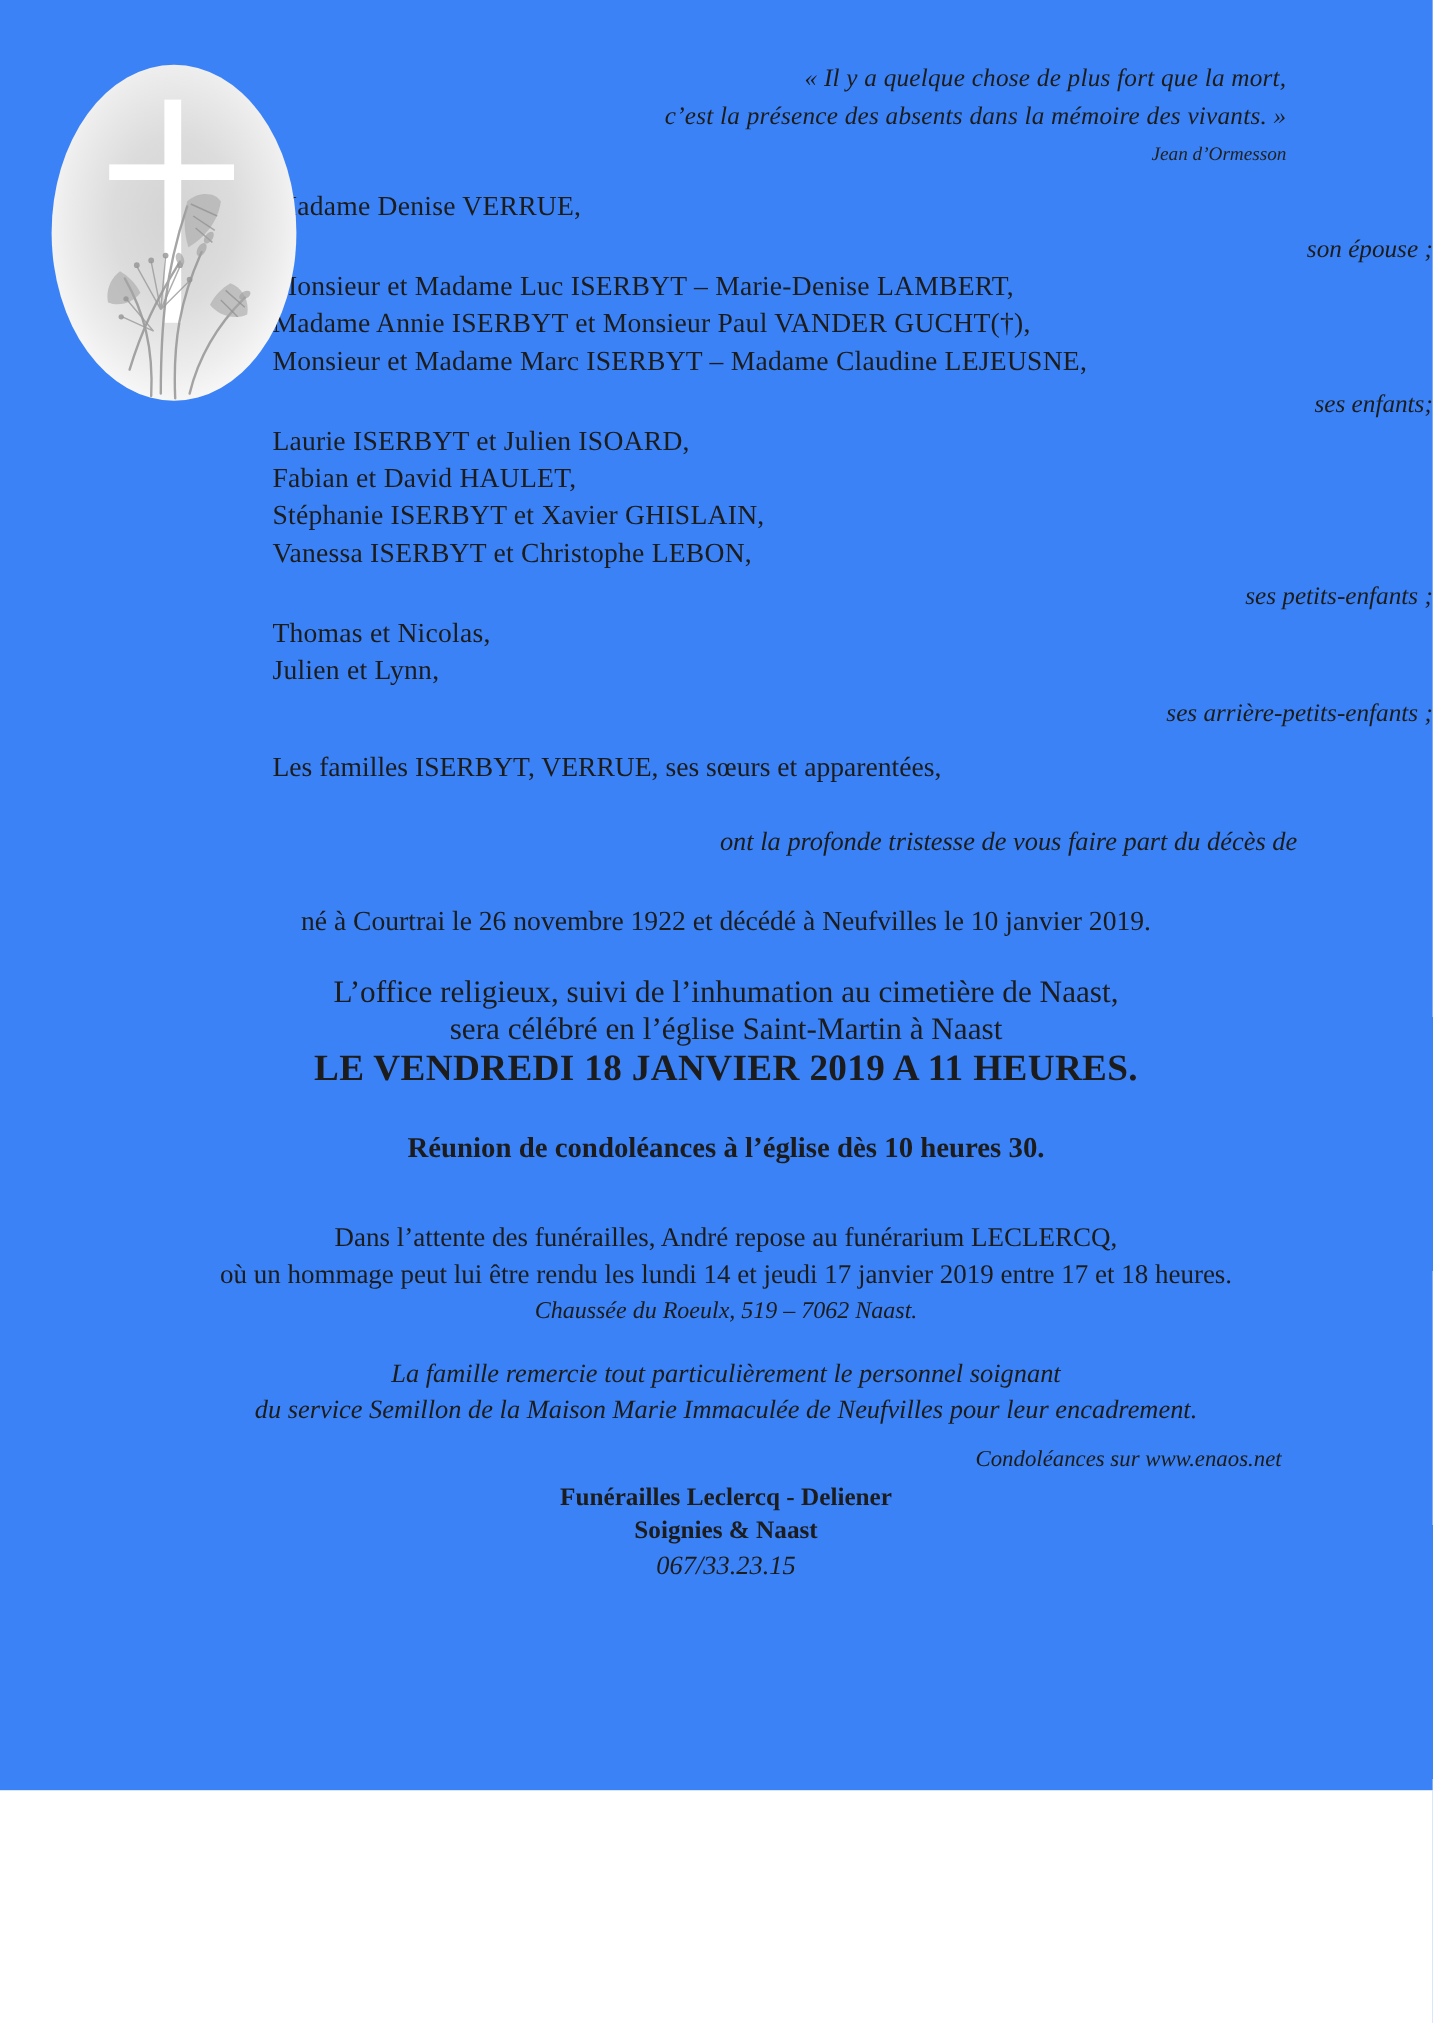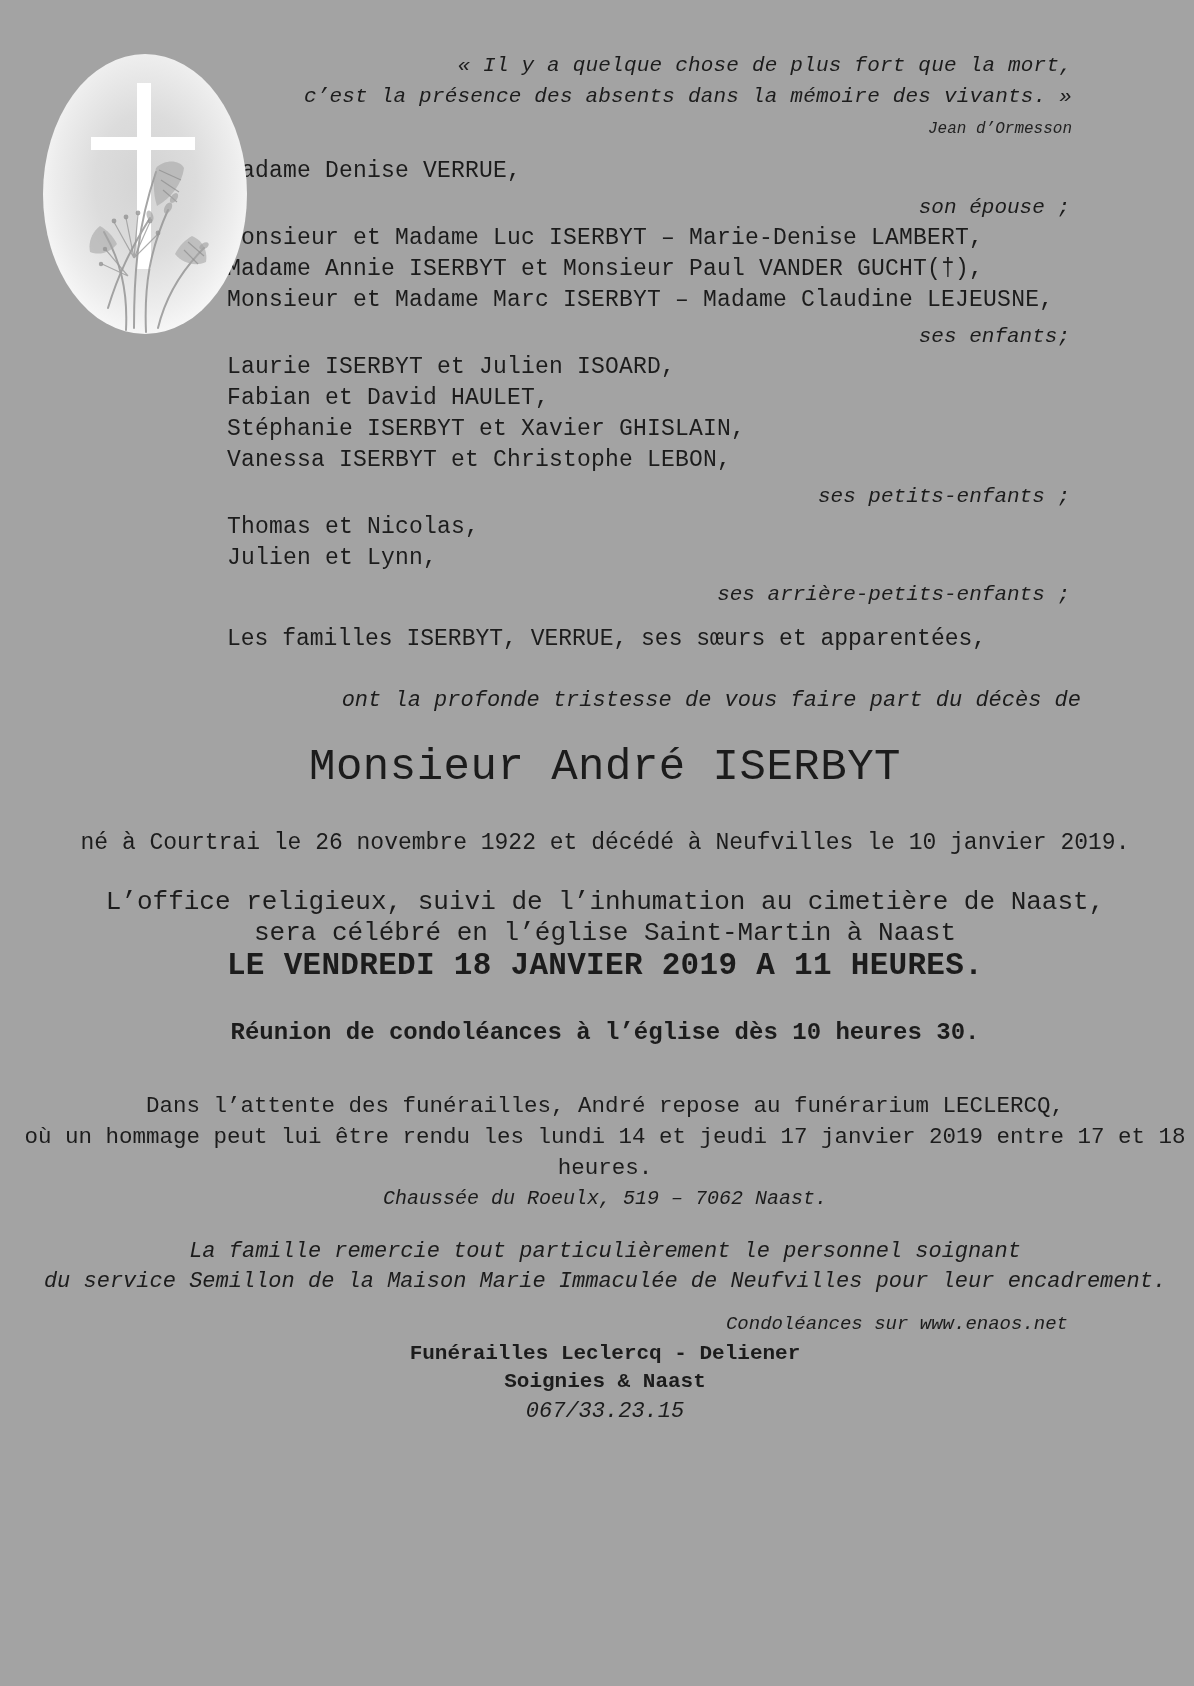--- a/index.html
+++ b/index.html
@@ -1,34 +1,34 @@
 <!DOCTYPE html>
 <html lang="fr"><head>
 <meta charset="utf-8">
 <style>
   html,body{margin:0;padding:0;background:#fff;}
   .page{
     position:relative;
-    width:1194px;height:1686px;
+    width:1194px;height:1492px;
     margin:0 auto;
-    background:#a3a3a3;
+    background:#3b82f6;
     color:#1c1c1c;
-    font-family:Liberation Mono, monospace;
+    font-family:Liberation Serif, serif;
     overflow:hidden;
   }
   
   .artwork{position:absolute;left:38px;top:50px;width:214px;height:294px;}
   
   .quote-block{padding-top:50px;padding-right:122px;text-align:right;}
   .quote-line{font-style:italic;font-size:21px;line-height:31px;letter-spacing:0.2px;}
   .quote-attribution{font-style:italic;font-size:16px;line-height:22px;margin-top:6px;color:#222;}
   
   .family-section{margin-top:16px;}
   .name-line{padding-left:227px;font-size:23px;line-height:31px;letter-spacing:0.2px;}
-  .role-line{padding-right:124px;text-align:right;font-style:italic;font-size:21px;line-height:31px;margin-top:5px;}
+  .role-line{text-align:right;font-style:italic;font-size:21px;line-height:31px;margin-top:5px;}
   .families-line{padding-left:227px;font-size:23px;line-height:31px;margin-top:14px;}
   .announcement-line{padding-right:113px;text-align:right;font-style:italic;font-size:22px;line-height:31px;margin-top:30px;}
   
   .centered{text-align:center;padding-left:16px;}
   .deceased-name{font-size:44px;line-height:50px;margin-top:26px;letter-spacing:0.5px;}
   .life-dates{font-size:23px;line-height:31px;margin-top:36px;}
   .ceremony-lines{font-size:26px;line-height:31px;margin-top:28px;}
   .date-line{font-weight:bold;font-size:31px;line-height:34px;letter-spacing:0.3px;}
   .meeting-line{font-weight:bold;font-size:24px;line-height:28px;margin-top:36px;}
   .funerarium-lines{font-size:22.5px;line-height:31px;margin-top:44px;}
@@ -119,21 +119,20 @@
     <div class="name-line">Vanessa ISERBYT et Christophe LEBON,</div>
     <div class="role-line">ses petits-enfants ;</div>
     <div class="name-line">Thomas et Nicolas,</div>
     <div class="name-line">Julien et Lynn,</div>
     <div class="role-line">ses arrière-petits-enfants ;</div>
     <div class="families-line">Les familles ISERBYT, VERRUE, ses sœurs et apparentées,</div>
   </div>
 
   <div class="announcement-line">ont la profonde tristesse de vous faire part du décès de</div>
 
-  <div class="deceased-name centered">Monsieur André ISERBYT</div>
   <div class="life-dates centered">né à Courtrai le 26 novembre 1922 et décédé à Neufvilles le 10 janvier 2019.</div>
 
   <div class="ceremony-lines centered">
     <div>L’office religieux, suivi de l’inhumation au cimetière de Naast,</div>
     <div>sera célébré en l’église Saint-Martin à Naast</div>
   </div>
   <div class="date-line centered">LE VENDREDI 18 JANVIER 2019 A 11 HEURES.</div>
   <div class="meeting-line centered">Réunion de condoléances à l’église dès 10 heures 30.</div>
 
   <div class="funerarium-lines centered">

